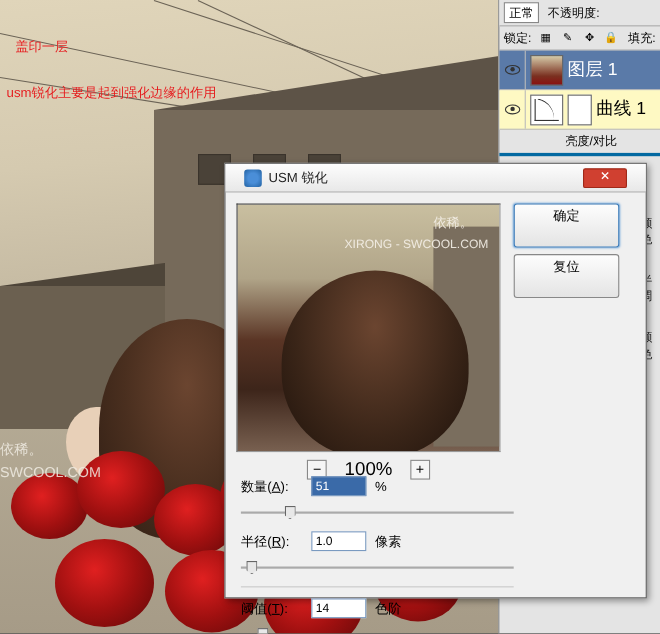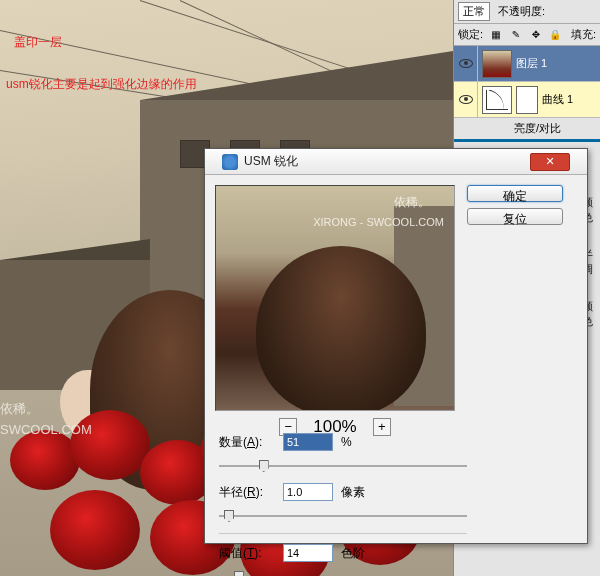--- a/index.html
+++ b/index.html
@@ -38,39 +38,39 @@
 .layer-row.sel{background:#5a7aa8;color:#fff}
 .vis{width:24px;height:100%;display:flex;align-items:center;justify-content:center;border-right:1px solid #bbb}
 .eye{width:14px;height:9px;border:1px solid #333;border-radius:60%;position:relative}
 .eye:after{content:"";position:absolute;left:4px;top:1px;width:4px;height:4px;background:#333;border-radius:50%}
 .thumb{width:30px;height:28px;margin:0 4px;background:#fff;border:1px solid #666;position:relative}
 .thumb.img{background:linear-gradient(180deg,#d5caa8 0%,#7a3020 70%,#8a1010 100%)}
 .thumb.curve{background:#fff}
 .thumb.curve:after{content:"";position:absolute;left:3px;top:3px;right:3px;bottom:3px;border-left:1px solid #333;border-bottom:1px solid #333}
 .thumb.curve:before{content:"";position:absolute;left:4px;top:4px;width:18px;height:18px;border-top:1px solid #333;border-radius:0 18px 0 0;transform:rotate(10deg)}
 .mask{width:22px;height:28px;margin-right:4px;background:#fff;border:1px solid #666}
-.lname{font-size:11px;flex:1}
+.lname{font-size:16px;flex:1}
 .adj-hidden{height:24px;border-bottom:3px solid #0369a1;display:flex;align-items:center;padding-left:60px;font-size:11px}
 
 .dialog{position:absolute;left:204px;top:148px;width:384px;height:396px;background:#f0f0f0;border:1px solid #5a5a5a;box-shadow:2px 2px 6px rgba(0,0,0,.4)}
 .titlebar{height:26px;background:linear-gradient(#fdfdfd,#e8e8e8);border-bottom:1px solid #b0b0b0;display:flex;align-items:center;padding:0 17px}
 .dlg-icon{width:16px;height:16px;margin-right:6px;background:radial-gradient(circle,#4a8ed8 40%,#2060a0 100%);border-radius:3px}
 .dlg-title{flex:1;font-size:12px;color:#222}
 .close{width:40px;height:18px;background:#d04030;border:1px solid #a02818;border-radius:2px;color:#fff;text-align:center;line-height:15px;font-size:11px;cursor:pointer}
 .dlg-body{padding:10px;display:flex;gap:12px}
 .preview-col{flex:0 0 240px}
 .preview{width:240px;height:226px;border:1px inset #999;background:linear-gradient(180deg,#c9bfa0 0%,#b0a488 30%,#5a3525 55%,#3d251a 75%,#786050 100%);position:relative;overflow:hidden}
 .pv-hair{position:absolute;left:40px;top:60px;width:170px;height:170px;background:radial-gradient(ellipse at 50% 30%,#6b4530 0%,#3a2518 60%,#1e120b 100%);border-radius:50% 50% 45% 45%}
 .pv-wall{position:absolute;right:0;top:20px;width:60px;height:200px;background:#7a6e5e}
 .pv-wm{position:absolute;color:#f5f0e8;font-size:12px;opacity:.9}
 .zoom-row{display:flex;align-items:center;justify-content:center;gap:16px;margin-top:6px}
 .zbtn{width:18px;height:18px;border:1px solid #888;background:#f5f5f5;text-align:center;line-height:15px;cursor:pointer;font-size:13px}
 .zval{font-size:17px}
 .btn-col{flex:0 0 96px;display:flex;flex-direction:column;gap:6px}
-.btn{height:17px;border:1px solid #888;background:linear-gradient(#fdfdfd,#e4e4e4);border-radius:3px;text-align:center;line-height:20px;font-size:12px;cursor:pointer}
+.btn{height:40px;border:1px solid #888;background:linear-gradient(#fdfdfd,#e4e4e4);border-radius:3px;text-align:center;line-height:20px;font-size:12px;cursor:pointer}
 .btn.primary{border:1px solid #3a7ab8;box-shadow:0 0 2px #5a9ad8}
 .chk{display:flex;align-items:center;gap:4px;margin-top:4px;font-size:12px}
 .chk input{width:13px;height:13px}
 .u{text-decoration:underline}
 
 .params{position:absolute;left:14px;top:284px;right:120px}
 .prow{display:flex;align-items:center;margin-bottom:8px;font-size:12px}
 .plabel{width:64px;text-align:left}
 .pinput{width:50px;height:18px;border:1px solid #7a9ac0;background:#fff;padding:0 3px;font-size:11px}
 .pinput.sel{background:#3a6aa8;color:#fff}

